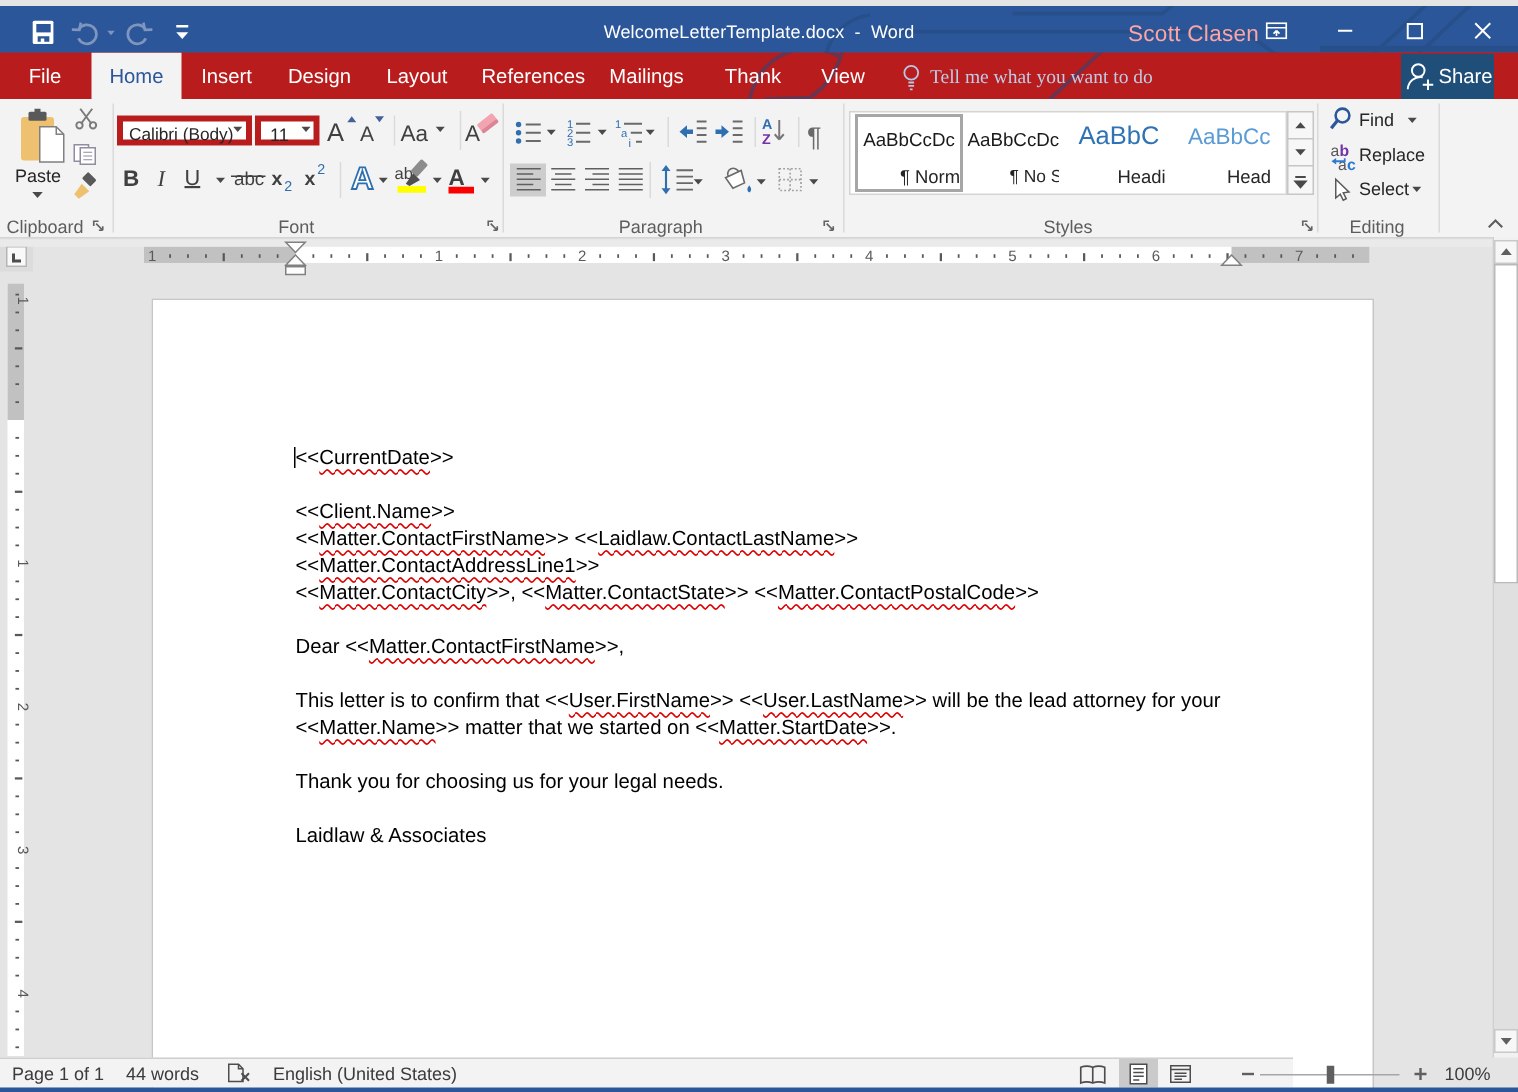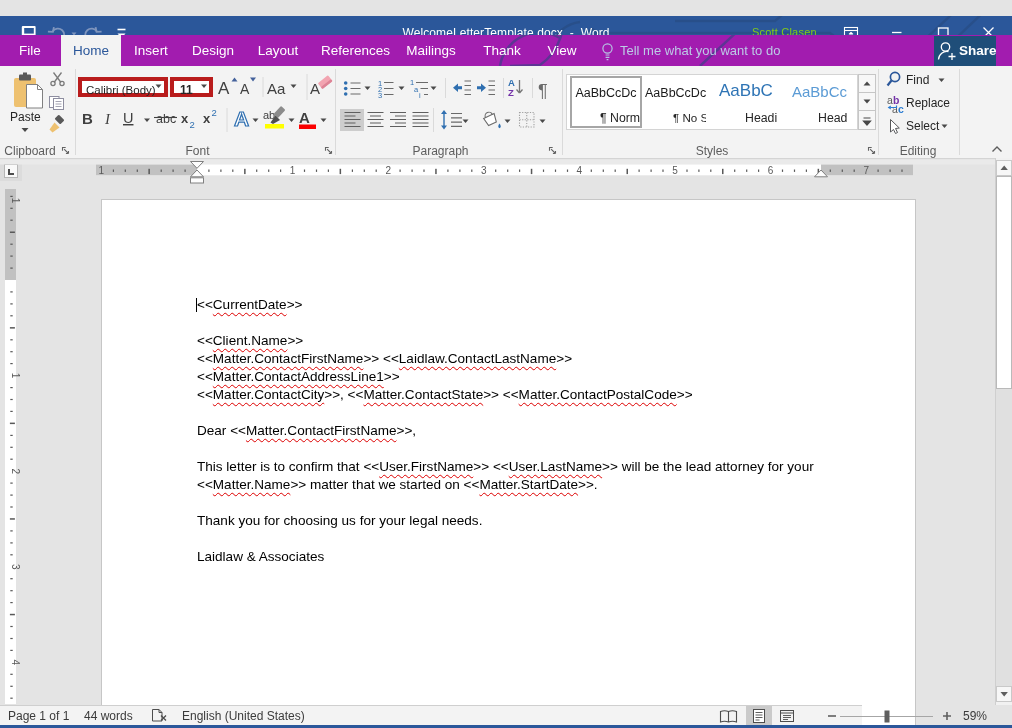--- a/index.html
+++ b/index.html
@@ -1,30 +1,30 @@
 <!DOCTYPE html>
 <html><head>
 <meta charset="utf-8">
 <style>
 * { margin:0; padding:0; box-sizing:border-box; }
 html,body { width:1012px; height:728px; overflow:hidden; }
 body { font-family:"Liberation Sans",sans-serif; position:relative; background:#e4e4e4; }
 svg { position:absolute; overflow:visible; }
 
 
-#titlebar { position:absolute; left:0; top:16px; width:1012px; height:35px; background:#2b579a; overflow:hidden; }
+#titlebar { position:absolute; left:0; top:4px; width:1012px; height:35px; background:#2b579a; overflow:hidden; }
 #title-text { position:absolute; top:10px; left:0; width:1012px; text-align:center; color:#ffffff; font-size:12px; letter-spacing:0.1px; }
-#username { position:absolute; top:10px; left:752px; color:#84cc16; font-size:11px; letter-spacing:0.2px; }
-
-
-#tabrow { position:absolute; left:0; top:35px; width:1012px; height:31px; background:#a21caf; overflow:hidden; }
+#username { position:absolute; top:10px; left:752px; color:#fca5a5; font-size:15px; letter-spacing:0.2px; }
+
+
+#tabrow { position:absolute; left:0; top:35px; width:1012px; height:31px; background:#b91c1c; overflow:hidden; }
 .tab { position:absolute; top:0; height:31px; line-height:31px; color:#ffffff; font-size:13.5px; text-align:center; }
 .tab.active { background:#f3f3f3; color:#2b579a; }
-#tellme { position:absolute; top:0; left:620px; height:31px; line-height:31px; color:#bccbe6; font-size:13px; }
-#sharebtn { position:absolute; left:934px; top:1px; width:62px; height:30px; background:#1f4e79;font-weight:bold; }
+#tellme { position:absolute; top:0; left:620px; height:31px; line-height:31px; color:#bccbe6; font-size:13px;font-family:Liberation Serif, serif; }
+#sharebtn { position:absolute; left:934px; top:1px; width:62px; height:30px; background:#1f4e79; }
 #sharebtn span { position:absolute; left:25px; top:7px; color:#fff; font-size:13.5px; }
 
 
 #ribbon { position:absolute; left:0; top:66px; width:1012px; height:92px; background:#f3f3f3; }
 .gsep { position:absolute; top:3px; height:86px; width:1px; background:#dadada; }
 .glabel { position:absolute; top:77.5px; font-size:12px; color:#5d5d5d; text-align:center; }
 .combo { position:absolute; background:#fff; border:4px solid #b91c1c; font-size:12px; color:#262626; }
 .card { position:absolute; background:#fff; overflow:hidden; }
 .cardAa { position:absolute; left:0; width:100%; text-align:center; white-space:nowrap; }
 .cardlbl { position:absolute; left:0; width:100%; top:35px; text-align:center; font-size:12.3px; color:#262626; white-space:nowrap;padding-left:28px; }
@@ -146,21 +146,21 @@
   <div class="gsep" style="left:562px;"></div>
   <div class="gsep" style="left:878px;"></div>
   <div class="gsep" style="left:959px;"></div>
   <div class="glabel" style="left:0px;width:60px;text-align:center;">Clipboard</div>
   <div class="glabel" style="left:130px;width:135px;">Font</div>
   <div class="glabel" style="left:378px;width:125px;">Paragraph</div>
   <div class="glabel" style="left:650px;width:124px;">Styles</div>
   <div class="glabel" style="left:886px;width:64px;">Editing</div>
   <div class="ribtxt" style="left:10px;top:44px;">Paste</div>
   <div class="combo" style="left:78px;top:11px;width:90px;height:20px;padding:3px 0 0 4px;font-size:11.5px;">Calibri (Body)</div>
-  <div class="combo" style="left:170px;top:11px;width:43px;height:20px;padding:2px 12px 0 6px;font-weight:bold;">11</div>
+  <div class="combo" style="left:170px;top:11px;width:43px;height:20px;padding:2px 12px 0 6px;">11</div>
   <div class="card" style="left:566px;top:8px;width:292px;height:56px;border:1px solid #d4d4d4;"></div>
   <div class="card" style="left:570px;top:10px;width:72px;height:52px;border:2px solid #a6a6a6;">
     <div class="cardAa" style="top:8px;font-size:12.5px;color:#1a1a1a;">AaBbCcDc</div>
     <div class="cardlbl" style="top:33px;">¶ Normal</div>
   </div>
   <div class="card" style="left:645px;top:10px;width:61px;height:52px;">
     <div class="cardAa" style="top:10px;font-size:12.5px;color:#1a1a1a;">AaBbCcDc</div>
     <div class="cardlbl" style="font-size:11.6px;">¶ No Spac...</div>
   </div>
   <div class="card" style="left:717px;top:10px;width:60px;height:52px;">
@@ -519,21 +519,21 @@
   <svg width="17" height="547" id="sbsvg">
     <path d="M4.5 12 l3.7 -4.5 3.7 4.5 z" fill="#5f5f5f"></path>
     <path d="M4.5 534 h7.4 l-3.7 4.5 z" fill="#5f5f5f"></path>
   </svg>
 </div>
 
 <div id="statusbar">
   <div class="sitem" style="left:8px;">Page 1 of 1</div>
   <div class="sitem" style="left:84px;">44 words</div>
   <div class="sitem" style="left:182px;">English (United States)</div>
-  <div class="sitem" style="left:963px;">59%</div>
+  <div class="sitem" style="left:963px;">100%</div>
   <div id="playoutsel"></div>
   <svg width="1012" height="20" id="stsvg">
 
     <g stroke="#4d4d4d" stroke-width="1" fill="none">
       <path d="M152.5 3.5 h6.5 l3 3 v8.5 h-9.5 z"></path>
       <path d="M159 3.5 v3 h3"></path>
     </g>
     <path d="M161 9.5 l5 5 M166 9.5 l-5 5" stroke="#4d4d4d" stroke-width="1.3"></path>
 
     <g stroke="#4d4d4d" stroke-width="1.1" fill="none">

